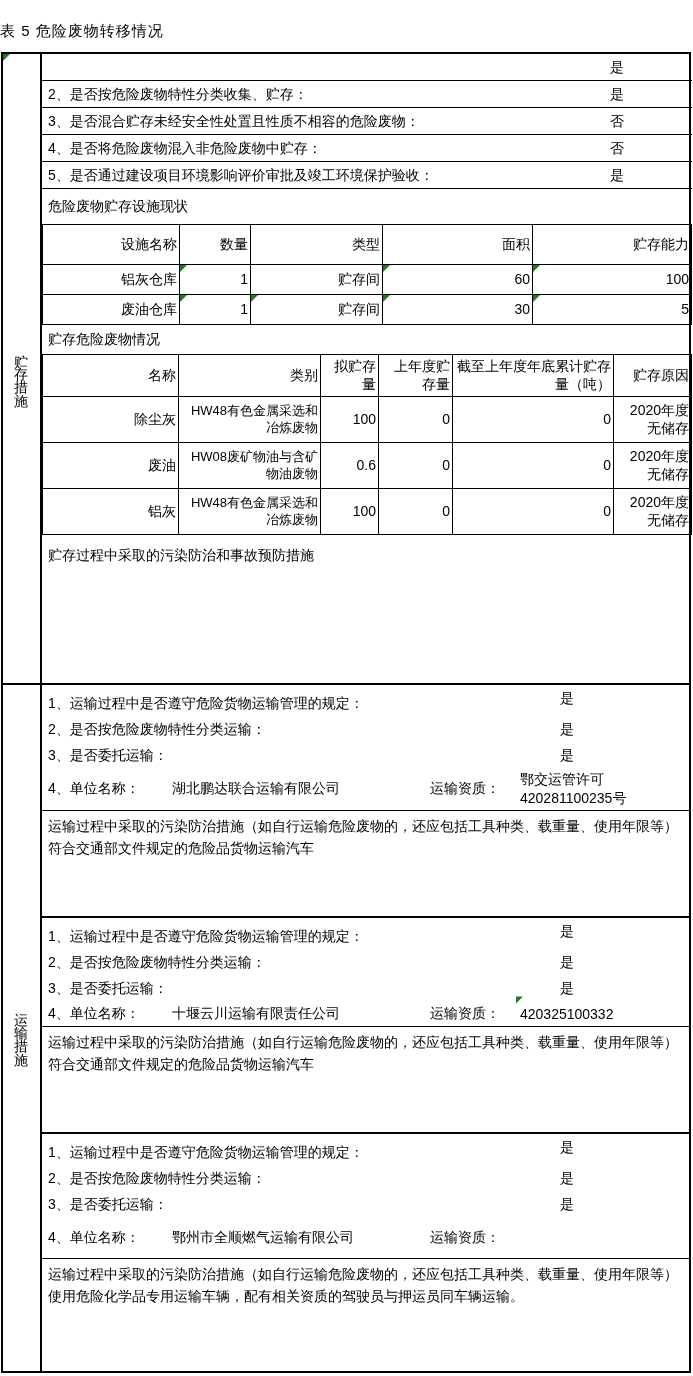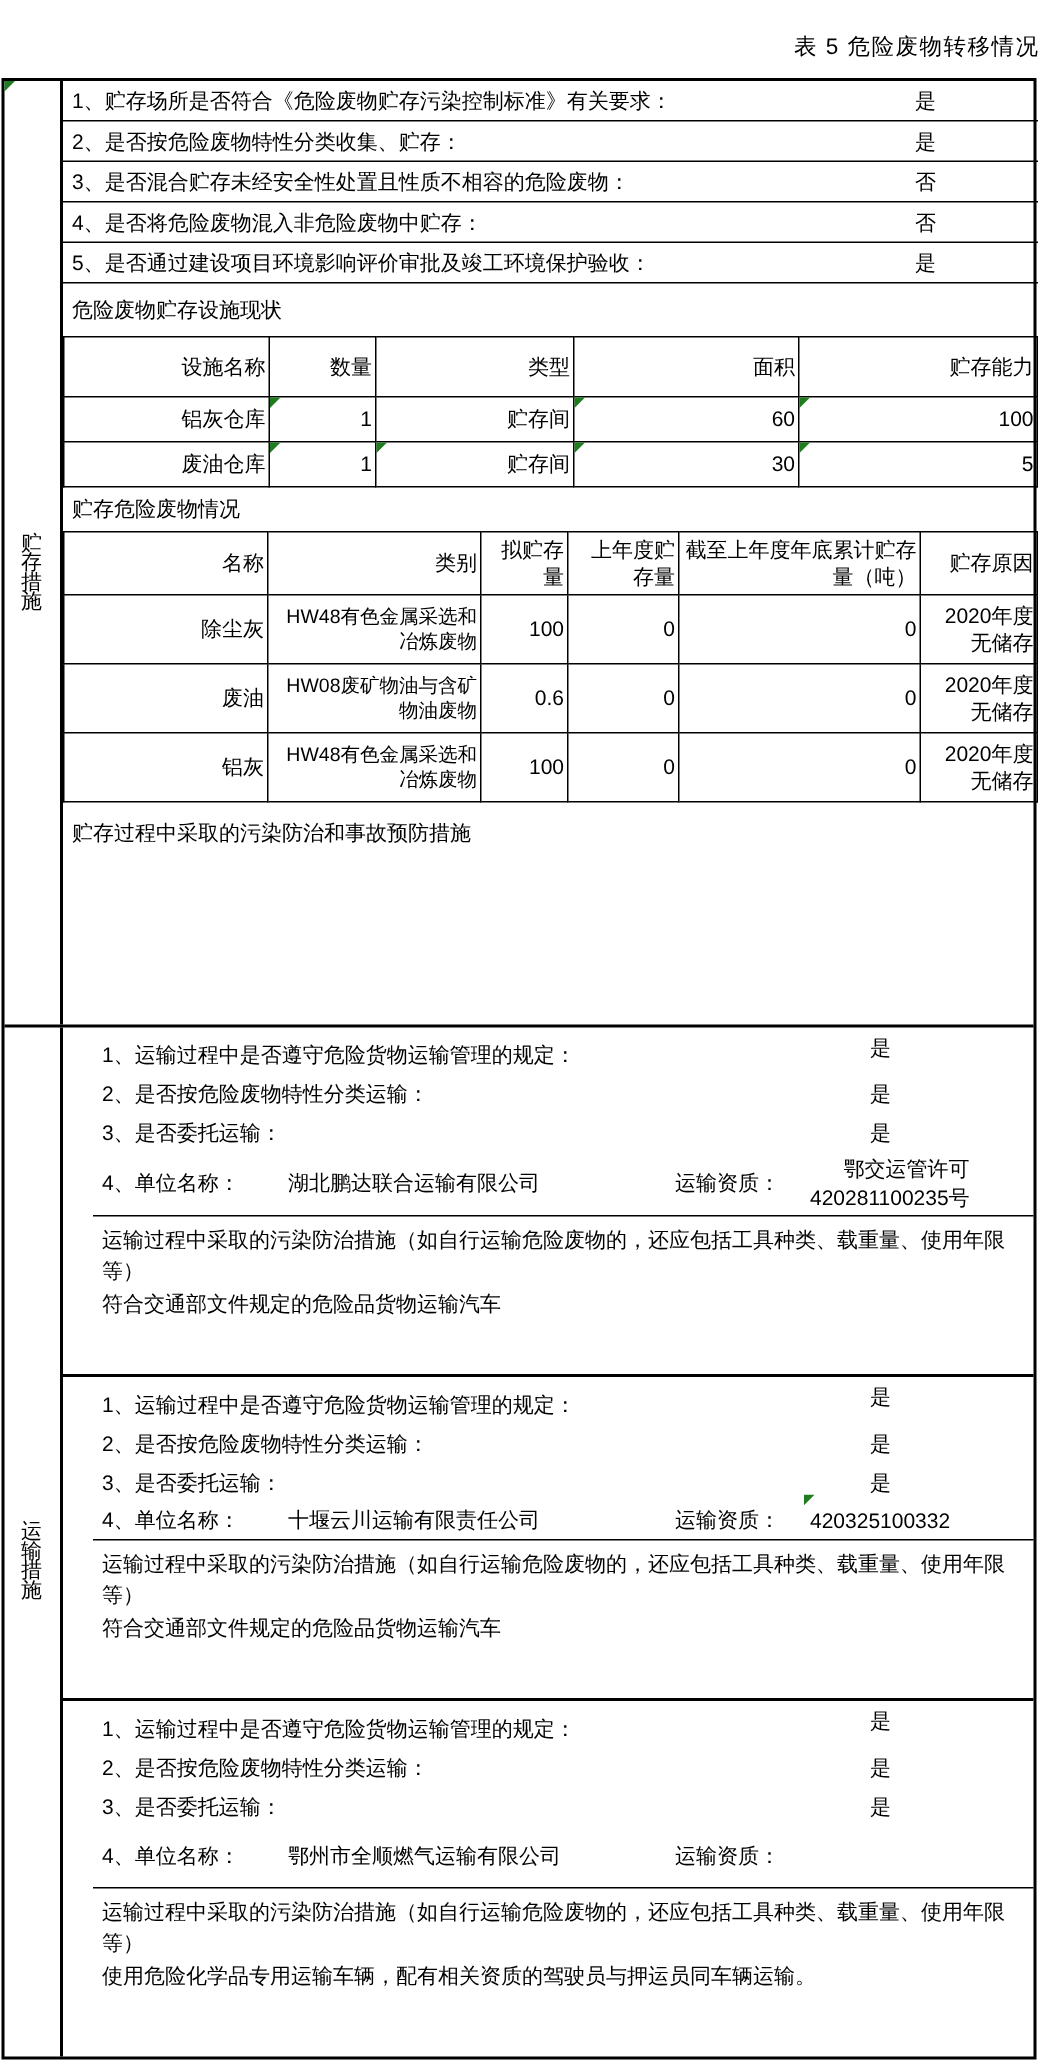--- a/index.html
+++ b/index.html
@@ -1,18 +1,18 @@
 <!DOCTYPE html>
 <html><head>
 <meta charset="utf-8">
 <style>
   html,body{margin:0;padding:0;background:#ffffff;}
   .sheet{position:relative;width:693px;height:1376px;background:#fff;
          font-family:"Liberation Sans","DejaVu Sans",sans-serif;color:#000;}
-  .title{position:absolute;top:22px;left:0;width:100%;text-align:right;
+  .title{position:absolute;top:22px;left:0;width:100%;text-align:left;
          font-size:15px;letter-spacing:1px;}
   .grid{position:absolute;left:1px;top:52px;width:690px;height:1321px;
         border:2px solid #000;box-sizing:border-box;}
   .section{display:flex;box-sizing:border-box;}
   .sec-storage{height:631px;border-bottom:2px solid #000;}
   .sec-transport{height:686px;}
   .side{width:39px;border-right:2px solid #000;position:relative;box-sizing:border-box;flex:none;}
   .side-label{position:absolute;top:50%;left:50%;transform:translate(-50%,-50%);
               writing-mode:vertical-rl;text-orientation:upright;letter-spacing:13px;
               font-size:14px;white-space:nowrap;}
@@ -29,29 +29,29 @@
   td,th{border:1px solid #000;text-align:right;vertical-align:middle;
         font-size:14px;font-weight:normal;padding:0 2px;position:relative;line-height:1.25;}
   .t1 .hr{height:40px;}
   .t1 .dr{height:30px;}
   .t2 .hr{height:42px;}
   .t2 .dr{height:46px;margin-top:30px;}
   .t2 td.cat{font-size:13px;}
   .meas{padding:12px 6px 0 6px;font-size:14px;}
   .meas .m2{margin-top:11px;}
   
-  .tblock{position:relative;box-sizing:border-box;padding-left:20px;}
+  .tblock{position:relative;box-sizing:border-box;}
   .tb1{height:233px;border-bottom:2px solid #000;}
   .tb2{height:216px;border-bottom:2px solid #000;}
   .tb3{height:233px;}
   .tq-group{border-bottom:1px solid #000;box-sizing:border-box;}
   .tq{position:relative;height:26px;line-height:26px;font-size:14px;padding-left:6px;
       white-space:nowrap;overflow:hidden;}
   .tq .ans{position:absolute;left:500px;top:0;width:50px;text-align:center;}
-  .q4{position:relative;font-size:14px;text-align:right;}
+  .q4{position:relative;font-size:14px;}
   .q4 .lbl{position:absolute;left:6px;top:50%;transform:translateY(-50%);}
   .q4 .comp{position:absolute;left:130px;top:50%;transform:translateY(-50%);white-space:nowrap;}
   .q4 .qlbl{position:absolute;left:388px;top:50%;transform:translateY(-50%);}
   .q4 .qval{position:absolute;left:478px;top:50%;transform:translateY(-50%);
             line-height:19px;white-space:nowrap;}
   .tmeas{padding:5px 6px 0 6px;font-size:14px;line-height:21px;}
   .tmeas .m2{margin-top:1px;}
 </style>
 </head>
 <body>
@@ -62,21 +62,20 @@
   <div class="grid">
 
     <div class="section sec-storage">
       <div class="side">
         <span class="tri"></span>
         <div class="side-label">贮存措施</div>
       </div>
       <div class="content">
 
         <div class="q">
-          <span>1、贮存场所是否符合《危险废物贮存污染控制标准》有关要求：</span>
           <span class="ans">是</span>
         </div>
         <div class="q">
           <span>2、是否按危险废物特性分类收集、贮存：</span>
           <span class="ans">是</span>
         </div>
         <div class="q">
           <span>3、是否混合贮存未经安全性处置且性质不相容的危险废物：</span>
           <span class="ans">否</span>
         </div>

